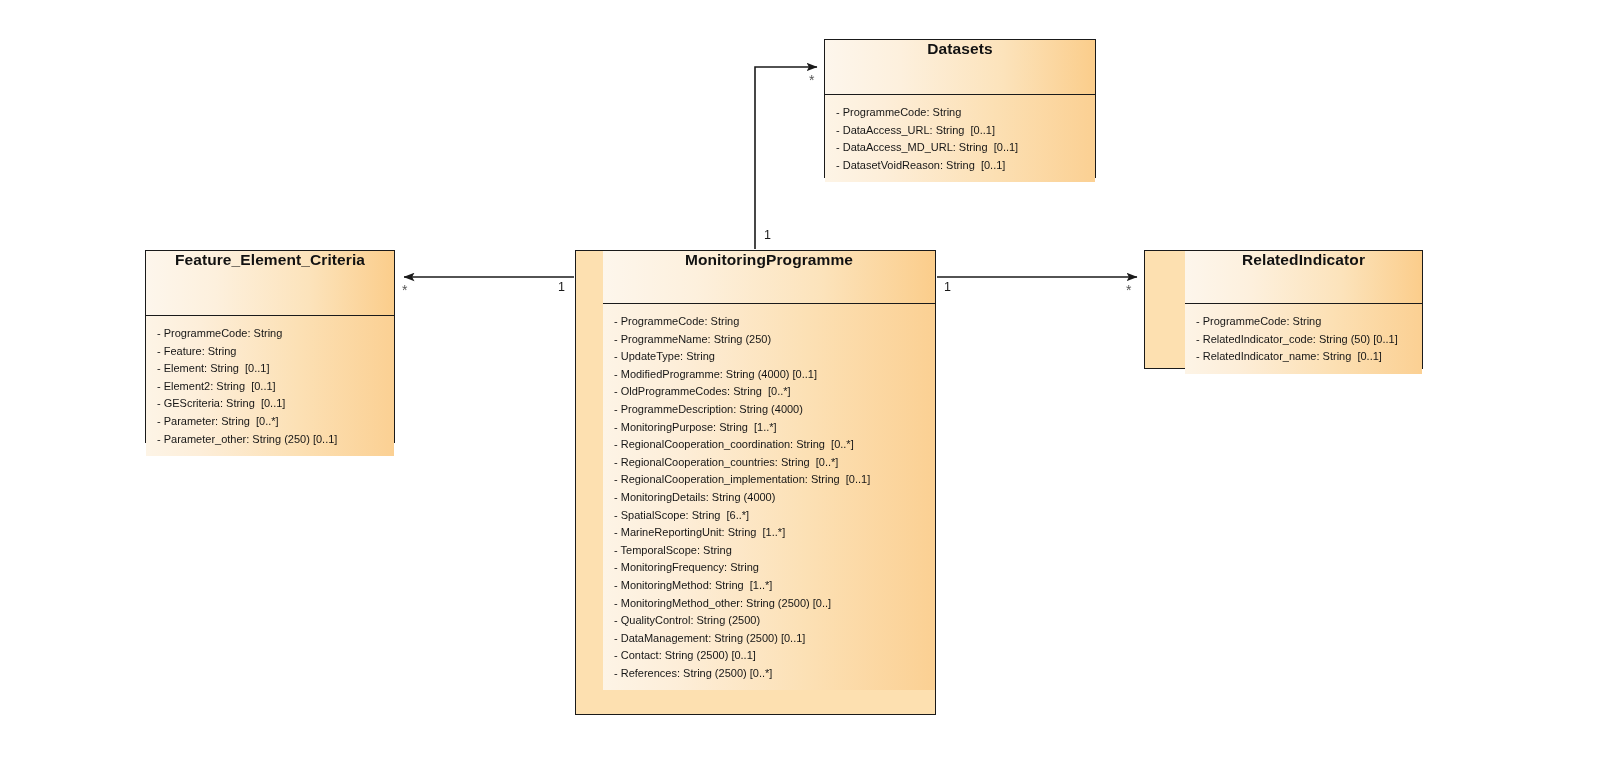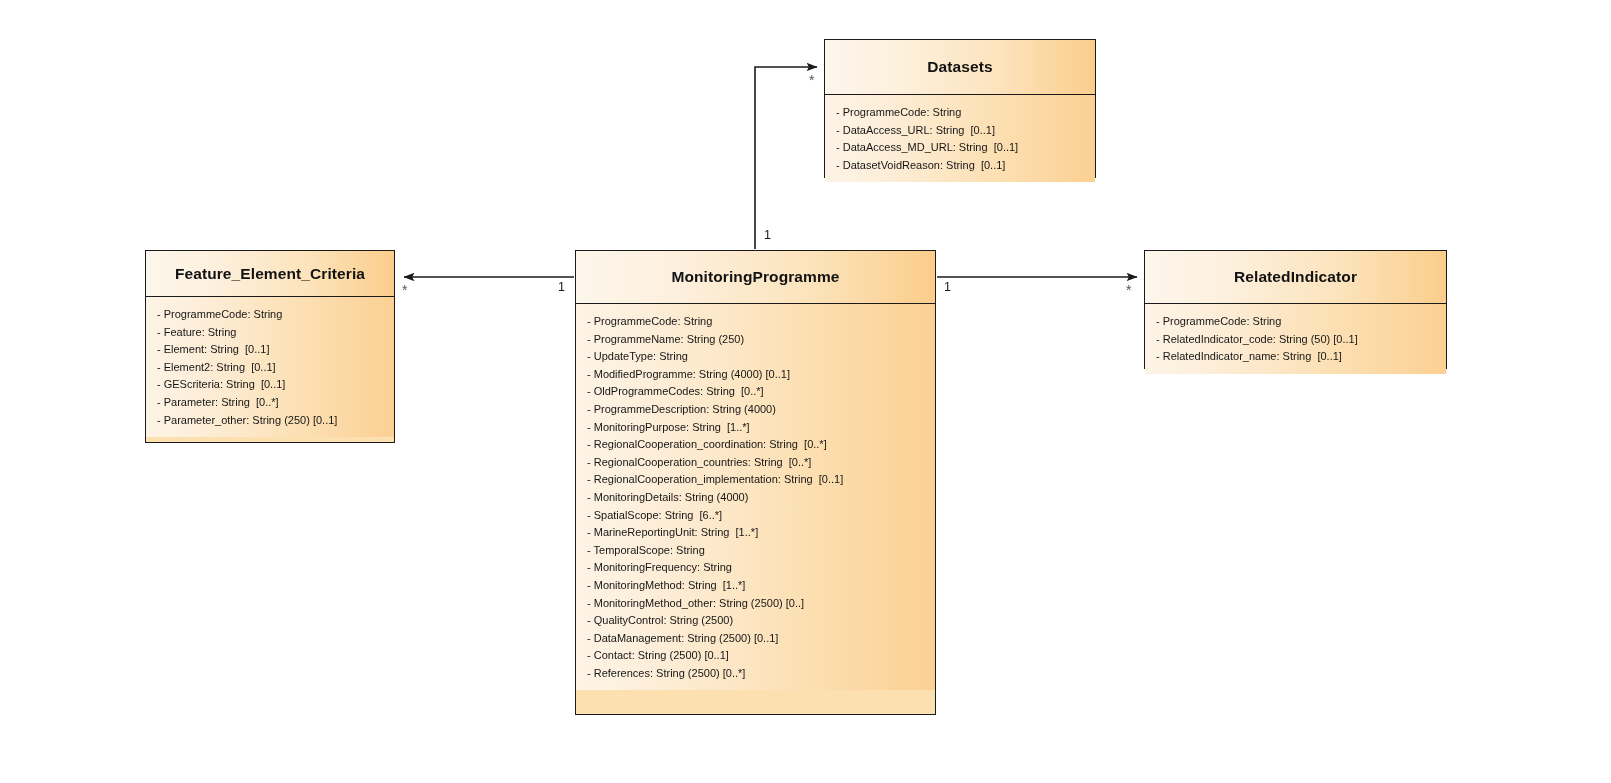--- a/index.html
+++ b/index.html
@@ -29,21 +29,21 @@
     box-sizing: border-box;
     border: 1.5px solid #1a1a1a;
     background: #fde0b0;
     z-index: 5;
   }
   .uml-header {
     box-sizing: border-box;
     border-bottom: 1.5px solid #1a1a1a;
     background: linear-gradient(to right, #fdf6ec 0%, #fdf0dd 28%, #fce3bb 66%, #fbcd8b 100%);
     display: flex;
-    align-items: center;
+    align-items: flex-start;
     justify-content: center;
     text-align: center;
   }
   .uml-title {
     font-size: 15.5px;
     font-weight: bold;
     letter-spacing: 0.1px;
     color: #121212;
   }
   .uml-body {
@@ -116,35 +116,35 @@
     </div>
     <div class="uml-body">
       <div class="uml-attr">- ProgrammeCode: String</div>
       <div class="uml-attr">- DataAccess_URL: String  [0..1]</div>
       <div class="uml-attr">- DataAccess_MD_URL: String  [0..1]</div>
       <div class="uml-attr">- DatasetVoidReason: String  [0..1]</div>
     </div>
   </div>
 
   <div class="uml-class" style="left:145px; top:250px; width:250px; height:193px;">
-    <div class="uml-header" style="height:46px;">
+    <div class="uml-header" style="height:65px;">
       <span class="uml-title">Feature_Element_Criteria</span>
     </div>
     <div class="uml-body">
       <div class="uml-attr">- ProgrammeCode: String</div>
       <div class="uml-attr">- Feature: String</div>
       <div class="uml-attr">- Element: String  [0..1]</div>
       <div class="uml-attr">- Element2: String  [0..1]</div>
       <div class="uml-attr">- GEScriteria: String  [0..1]</div>
       <div class="uml-attr">- Parameter: String  [0..*]</div>
       <div class="uml-attr">- Parameter_other: String (250) [0..1]</div>
     </div>
   </div>
 
-  <div class="uml-class" style="left:575px; top:250px; width:361px; height:465px;">
+  <div class="uml-class" style="left:575px; top:250px; width:361px; height:465px;padding-left:27px;">
     <div class="uml-header" style="height:53px;">
       <span class="uml-title">MonitoringProgramme</span>
     </div>
     <div class="uml-body">
       <div class="uml-attr">- ProgrammeCode: String</div>
       <div class="uml-attr">- ProgrammeName: String (250)</div>
       <div class="uml-attr">- UpdateType: String</div>
       <div class="uml-attr">- ModifiedProgramme: String (4000) [0..1]</div>
       <div class="uml-attr">- OldProgrammeCodes: String  [0..*]</div>
       <div class="uml-attr">- ProgrammeDescription: String (4000)</div>
@@ -159,21 +159,21 @@
       <div class="uml-attr">- MonitoringFrequency: String</div>
       <div class="uml-attr">- MonitoringMethod: String  [1..*]</div>
       <div class="uml-attr">- MonitoringMethod_other: String (2500) [0..]</div>
       <div class="uml-attr">- QualityControl: String (2500)</div>
       <div class="uml-attr">- DataManagement: String (2500) [0..1]</div>
       <div class="uml-attr">- Contact: String (2500) [0..1]</div>
       <div class="uml-attr">- References: String (2500) [0..*]</div>
     </div>
   </div>
 
-  <div class="uml-class" style="left:1144px; top:250px; width:303px; height:119px;">
+  <div class="uml-class" style="left:1144px; top:250px; width:279px; height:119px;padding-left:40px;">
     <div class="uml-header" style="height:53px;">
       <span class="uml-title">RelatedIndicator</span>
     </div>
     <div class="uml-body">
       <div class="uml-attr">- ProgrammeCode: String</div>
       <div class="uml-attr">- RelatedIndicator_code: String (50) [0..1]</div>
       <div class="uml-attr">- RelatedIndicator_name: String  [0..1]</div>
     </div>
   </div>
 

